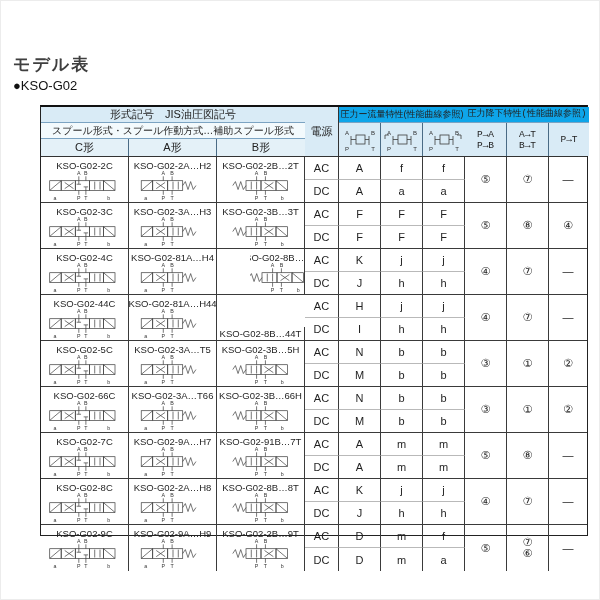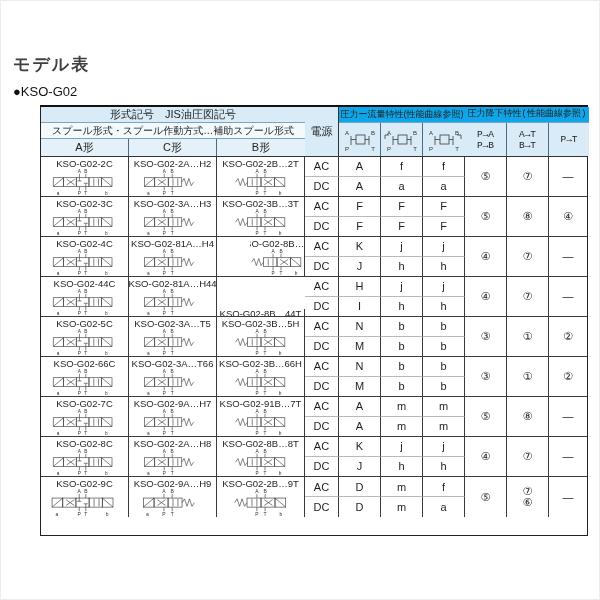--- a/index.html
+++ b/index.html
@@ -1,21 +1,21 @@
 <!DOCTYPE html>
 <html><head>
 <meta charset="utf-8">
 <style>
   html,body{margin:0;padding:0;}
   body{width:600px;height:600px;background:#ffffff;position:relative;
        font-family:"Liberation Sans","DejaVu Sans",sans-serif;color:#222;overflow:hidden;}
   .frame{position:absolute;inset:0;border:1px solid #ececec;pointer-events:none;}
   .page-title{position:absolute;left:13px;top:53px;font-size:17px;font-weight:bold;
               color:#3f3f3f;letter-spacing:2px;}
-  .model-label{position:absolute;left:13px;top:84px;font-size:13px;color:#111;}
+  .model-label{position:absolute;left:13px;top:78px;font-size:13px;color:#111;}
   .tbl{position:absolute;left:40px;top:105px;width:548px;height:431px;box-sizing:border-box;
        border:1px solid #222;border-top:2px solid #111;background:#fff;}
   
   .hdr{display:grid;grid-template-columns:264px 34px 126px 124px;height:50px;
        box-sizing:border-box;border-bottom:1px solid #333;background:#d9ebf6;}
   .hdr-left{display:grid;grid-template-rows:16px 16px 17px;border-right:1px solid #333;box-sizing:border-box;}
   .h1{background:#d9ebf6;border-bottom:1px solid #7ba3c2;font-size:11px;line-height:15px;
       text-align:center;font-weight:normal;box-sizing:border-box;}
   .h2{background:#f3fafd;border-bottom:1px solid #7ba3c2;font-size:10px;line-height:15px;
       text-align:center;box-sizing:border-box;white-space:nowrap;}
@@ -28,21 +28,21 @@
   .hdr-drop{display:grid;grid-template-rows:16px 33px;font-family:Liberation Mono, monospace;}
   .ht{font-size:9px;text-align:center;line-height:15px;border-bottom:1px solid #7ba3c2;
       box-sizing:border-box;white-space:nowrap;background:#0ea5e9;}
   .hsub{display:grid;}
   .hsub>div{display:flex;align-items:center;justify-content:center;border-right:1px solid #4a6b85;
             box-sizing:border-box;background:#d9ebf6;}
   .hsub>div:last-child{border-right:none;}
   .dcol{font-size:9.5px;line-height:11px;text-align:center;white-space:pre-line;}
   
   .trow{display:grid;grid-template-columns:88px 88px 88px 34px 42px 42px 42px 42px 42px 38px;
-        grid-template-rows:1fr 1fr;height:40px;box-sizing:border-box;border-bottom:1px solid #3a3a3a;}
+        grid-template-rows:1fr 1fr;height:46px;box-sizing:border-box;border-bottom:1px solid #3a3a3a;}
   .trow.last{border-bottom:none;}
   .cell{border-right:1px solid #3a3a3a;display:flex;align-items:center;justify-content:center;
         box-sizing:border-box;overflow:hidden;}
   .cell.nbr{border-right:none;}
   .model{flex-direction:column;padding-top:1px;}
   .code{font-size:9.5px;line-height:11px;color:#1e1e1e;white-space:nowrap;}
   .val{font-size:11px;color:#1e1e1e;}
   .subsep{border-bottom:1px solid #b9b9b9;}
   .drop{white-space:pre-line;text-align:center;line-height:11px;}
   svg{display:block;}
@@ -54,22 +54,22 @@
 
 <div class="page-title">モデル表</div>
 <div class="model-label">●KSO-G02</div>
 
 <div class="tbl">
   <div class="hdr">
     <div class="hdr-left">
       <div class="h1">形式記号　JIS油圧図記号</div>
       <div class="h2">スプール形式・スプール作動方式…補助スプール形式</div>
       <div class="h3">
+        <div>C形</div>
         <div>A形</div>
-        <div>C形</div>
         <div>B形</div>
       </div>
     </div>
     <div class="hdr-power">電源</div>
     <div class="hdr-flow">
       <div class="ht">圧力ー流量特性(性能曲線参照)</div>
       <div class="hsub" style="grid-template-columns:42px 42px 42px;">
         <div class="fsym">
             <svg width="40" height="28" viewBox="0 0 40 28">
               <text x="7" y="9" font-size="6" fill="#333" text-anchor="middle" font-family="inherit">A</text>

